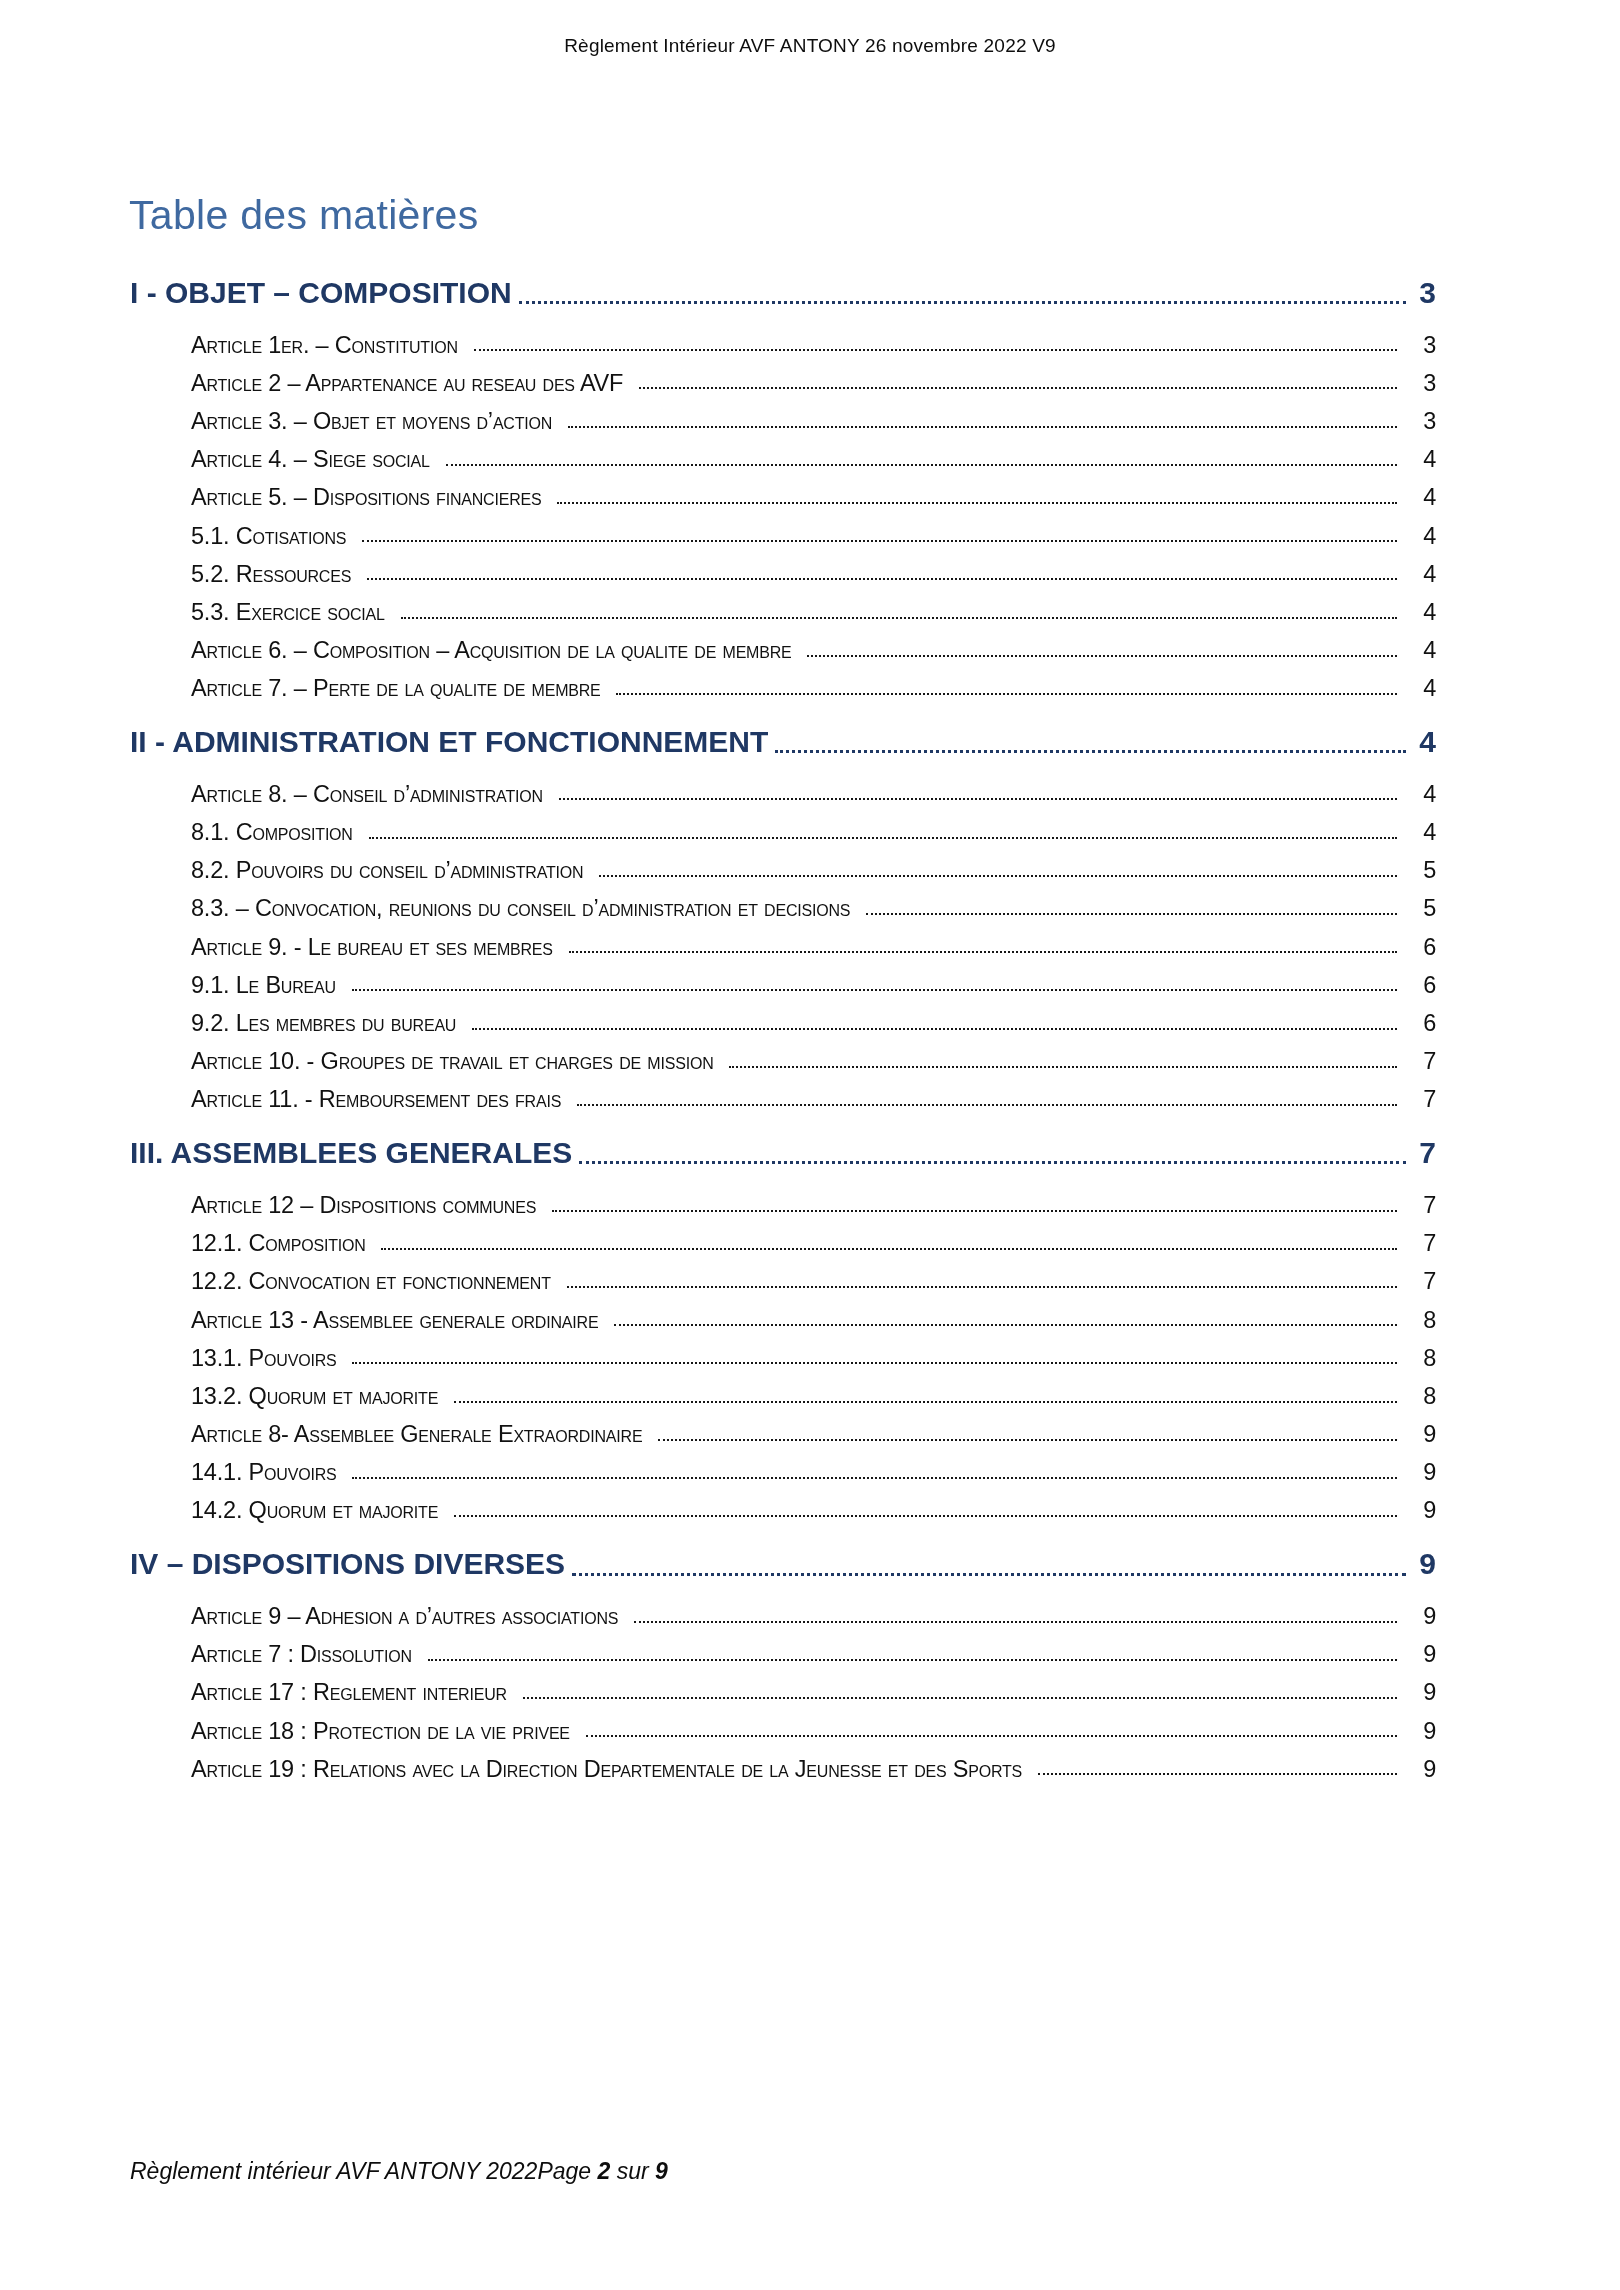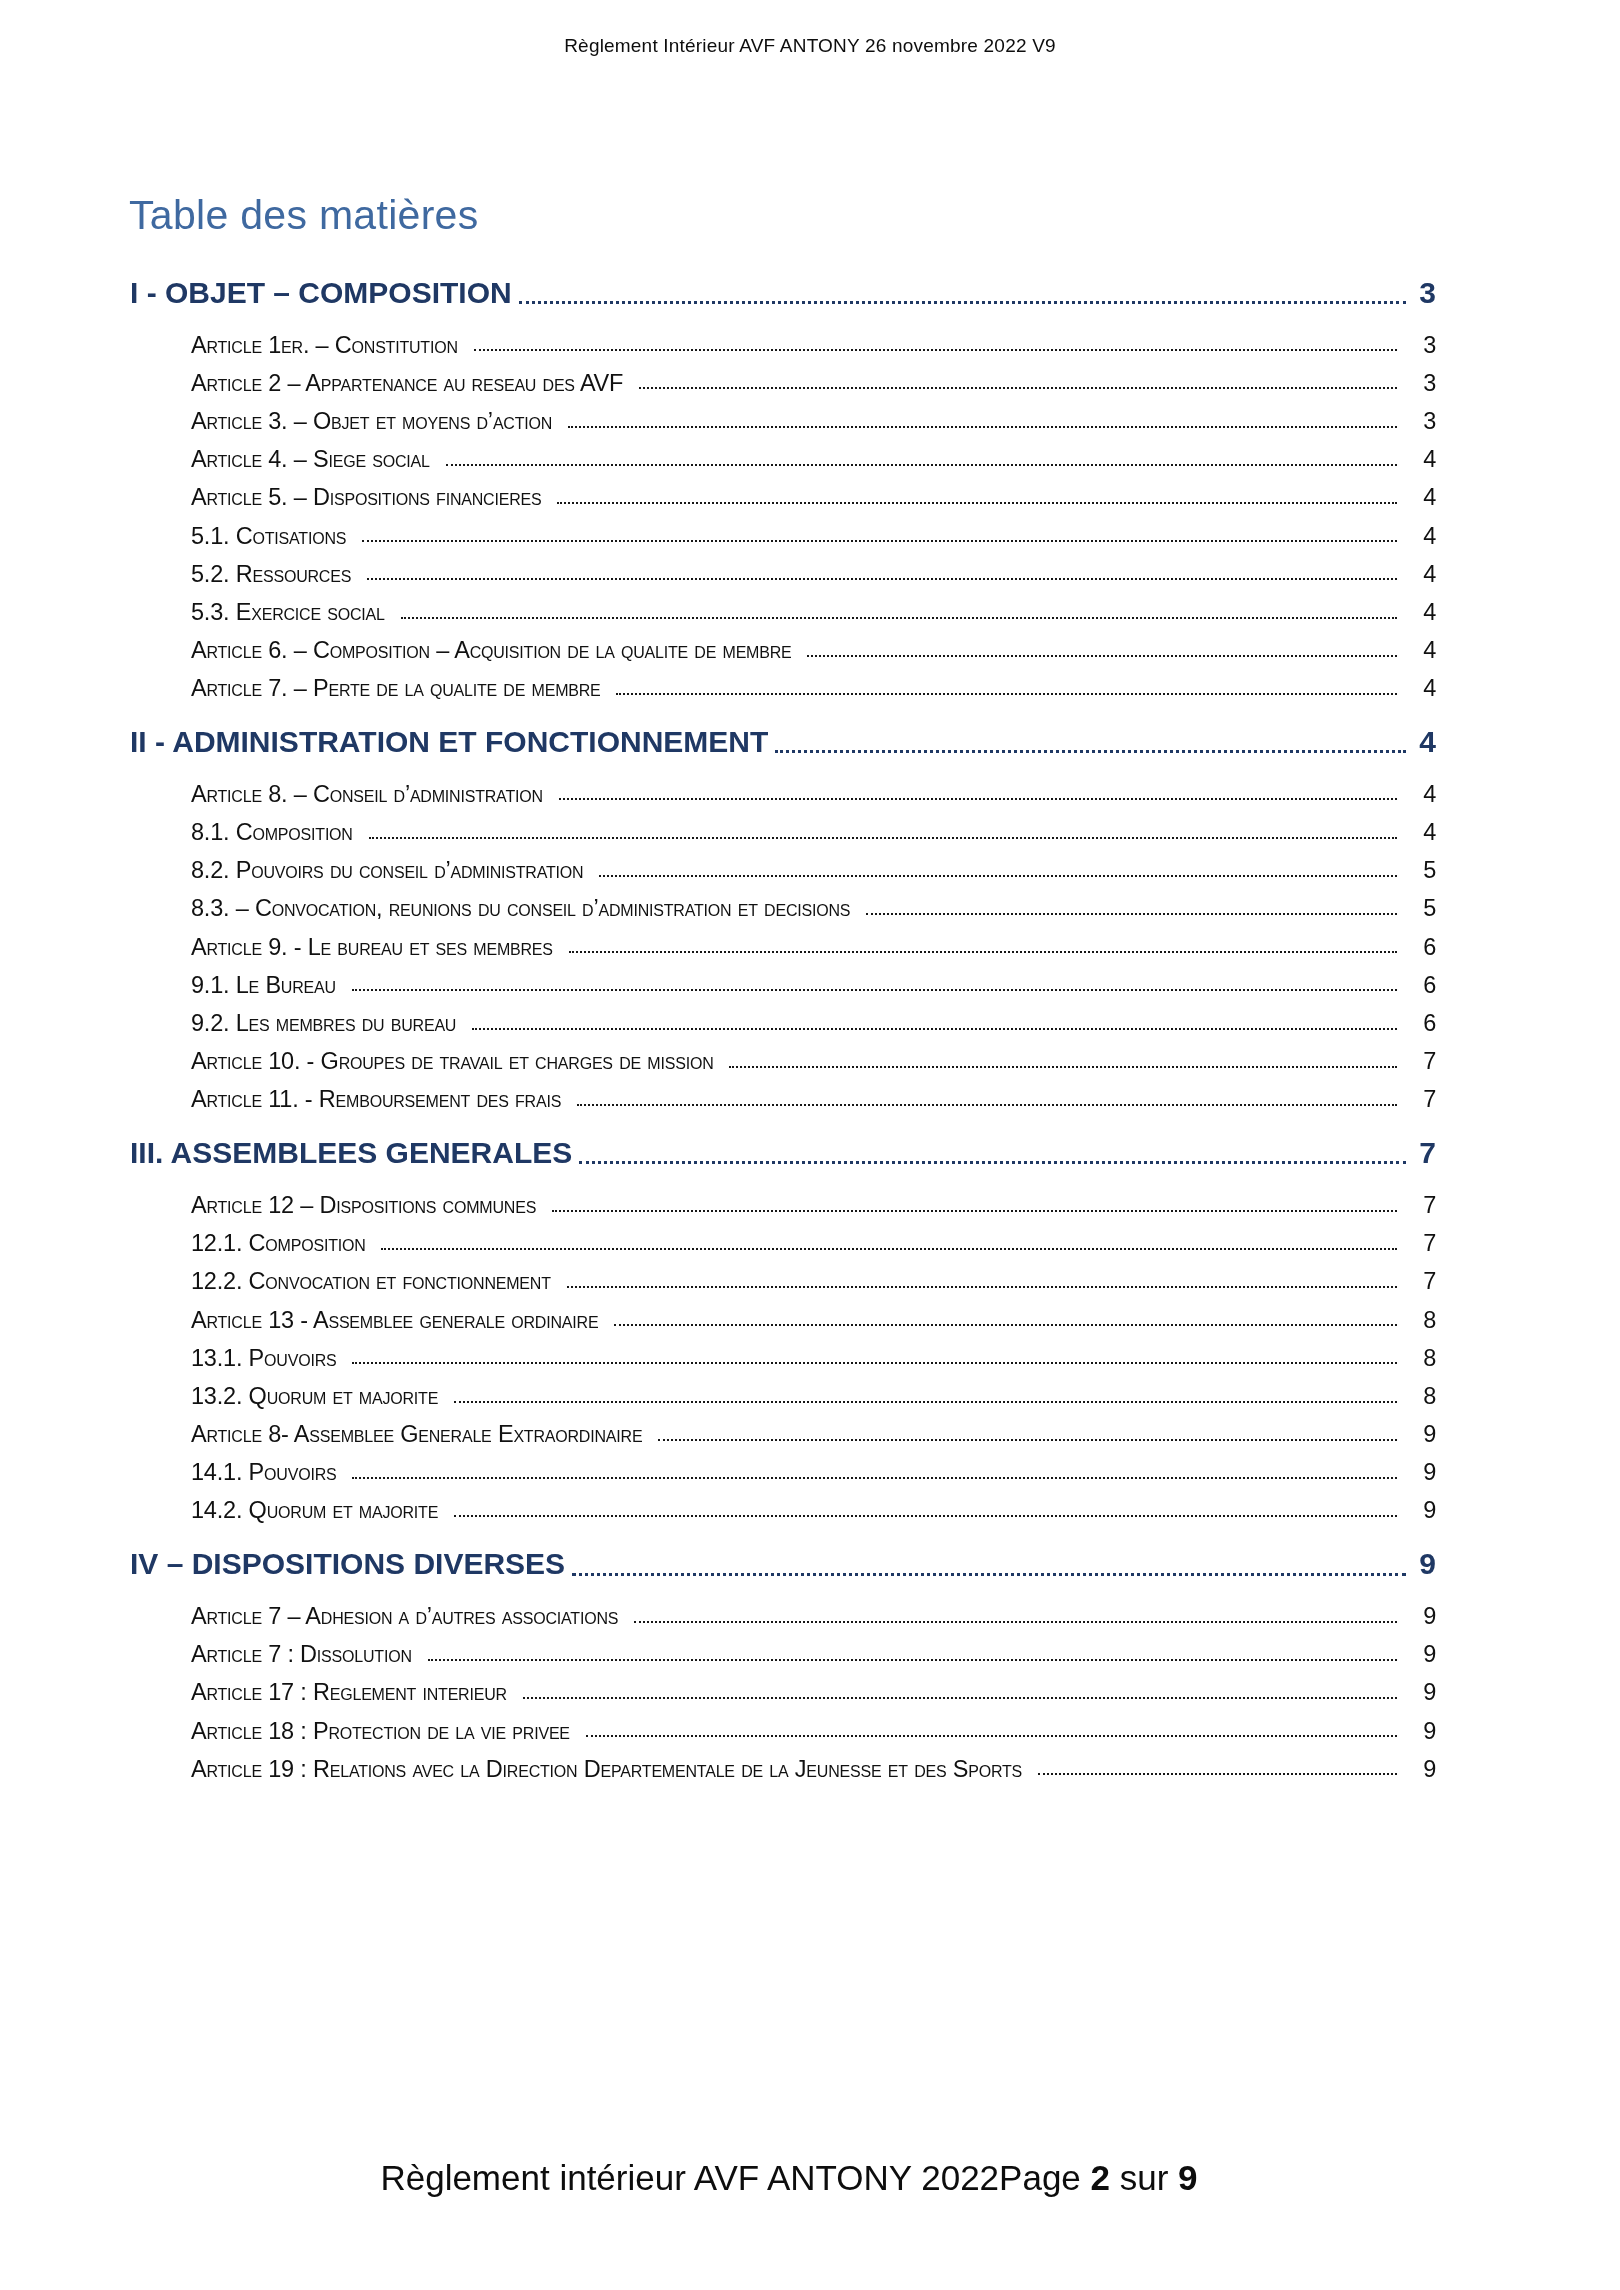--- a/index.html
+++ b/index.html
@@ -85,24 +85,25 @@
     color: #111111;
     gap: 9px;
   }
   .toc-row.article .dots { border-bottom: 2.9px dotted #161616; }
 
   
   .page-footer {
     position: absolute;
     top: 2158px; left: 130px; right: 172px;
     display: flex;
-    justify-content: center;
+    justify-content: flex-start;
     align-items: baseline;
-    font-size: 35px;
+    font-size: 23px;
     color: #0d0d0d;
+    font-style: italic;
   }
   .page-footer .bold { font-weight: bold; }
 </style>
 </head>
 <body>
 
 <div class="page-header">Règlement Intérieur AVF ANTONY 26 novembre 2022 V9</div>
 
 <div class="doc-title">Table des matières</div>
 
@@ -261,21 +262,21 @@
     <span class="label">14.2. Quorum et majorite</span>
     <span class="dots"></span>
     <span class="page">9</span>
   </div>
     <div class="toc-row section">
     <span class="label">IV – DISPOSITIONS DIVERSES</span>
     <span class="dots"></span>
     <span class="page">9</span>
   </div>
     <div class="toc-row article">
-    <span class="label">Article 7 – Adhesion a d’autres associations</span>
+    <span class="label">Article 9 – Adhesion a d’autres associations</span>
     <span class="dots"></span>
     <span class="page">9</span>
   </div>
     <div class="toc-row article">
     <span class="label">Article 7 : Dissolution</span>
     <span class="dots"></span>
     <span class="page">9</span>
   </div>
     <div class="toc-row article">
     <span class="label">Article 17 : Reglement interieur</span>

